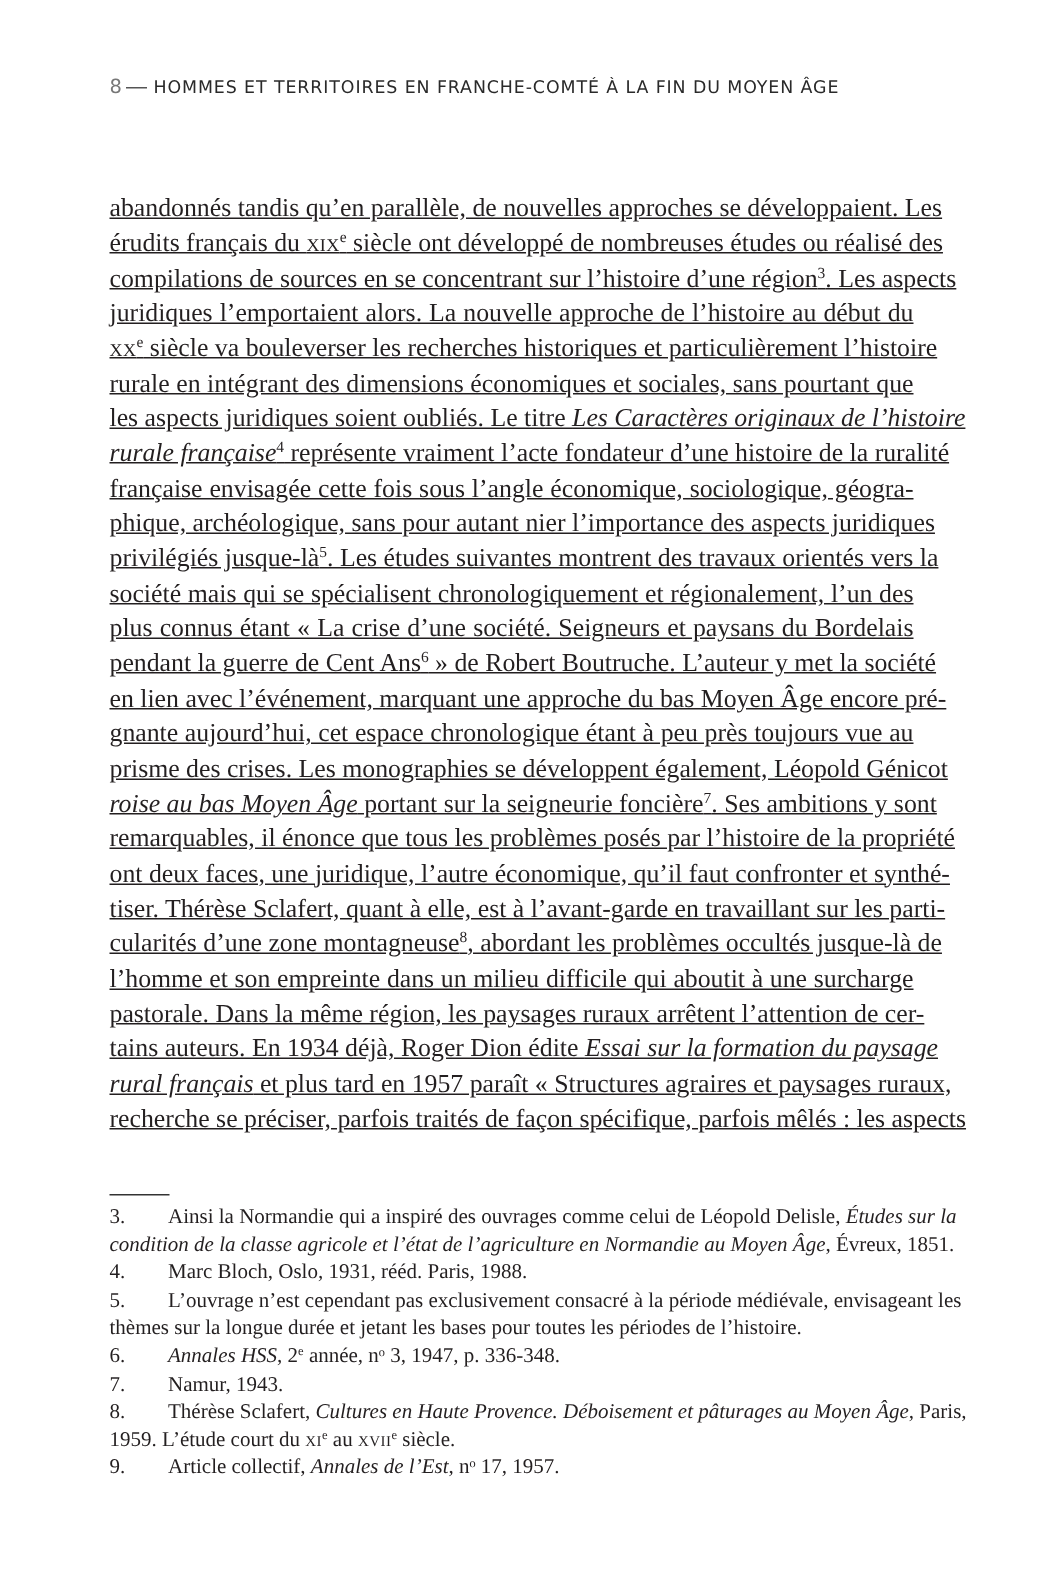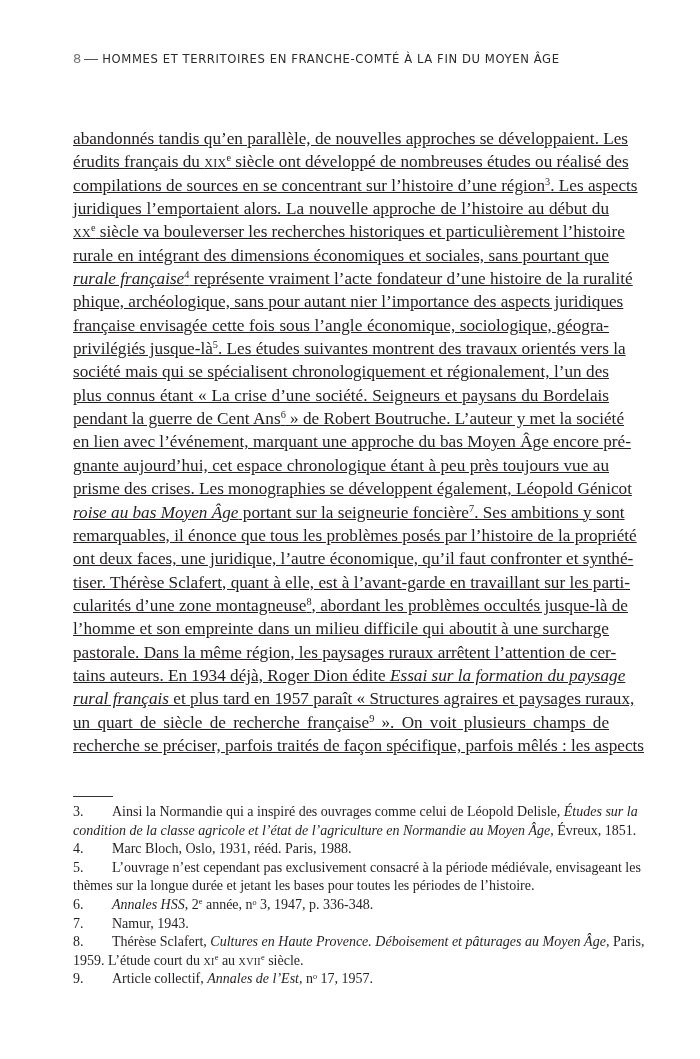--- a/index.html
+++ b/index.html
@@ -42,40 +42,40 @@
     <span class="folio">8</span><span class="dash"></span><span>HOMMES ET TERRITOIRES EN FRANCHE-COMTÉ À LA FIN DU MOYEN ÂGE</span>
   </div>
 
   <div class="body-text">
     <div class="line"><span>abandonnés tandis qu’en parallèle, de nouvelles approches se développaient. Les</span></div>
     <div class="line"><span>érudits français du </span><span class="sc">xix</span><sup>e</sup><span> siècle ont développé de nombreuses études ou réalisé des</span></div>
     <div class="line"><span>compilations de sources en se concentrant sur l’histoire d’une région</span><sup>3</sup><span>. Les aspects</span></div>
     <div class="line"><span>juridiques l’emportaient alors. La nouvelle approche de l’histoire au début du</span></div>
     <div class="line"><span class="sc">xx</span><sup>e</sup><span> siècle va bouleverser les recherches historiques et particulièrement l’histoire</span></div>
     <div class="line"><span>rurale en intégrant des dimensions économiques et sociales, sans pourtant que</span></div>
+    <div class="line"><span>les aspects juridiques soient oubliés. Le titre </span><i>Les Caractères originaux de l’histoire</i></div>
     <div class="line"><i>rurale française</i><sup>4</sup><span> représente vraiment l’acte fondateur d’une histoire de la ruralité</span></div>
+    <div class="line"><span>française envisagée cette fois sous l’angle économique, sociologique, géogra-</span></div>
     <div class="line"><span>phique, archéologique, sans pour autant nier l’importance des aspects juridiques</span></div>
-    <div class="line"><span>française envisagée cette fois sous l’angle économique, sociologique, géogra-</span></div>
     <div class="line"><span>privilégiés jusque-là</span><sup>5</sup><span>. Les études suivantes montrent des travaux orientés vers la</span></div>
     <div class="line"><span>société mais qui se spécialisent chronologiquement et régionalement, l’un des</span></div>
     <div class="line"><span>plus connus étant « La crise d’une société. Seigneurs et paysans du Bordelais</span></div>
     <div class="line"><span>pendant la guerre de Cent Ans</span><sup>6</sup><span> » de Robert Boutruche. L’auteur y met la société</span></div>
     <div class="line"><span>en lien avec l’événement, marquant une approche du bas Moyen Âge encore pré-</span></div>
     <div class="line"><span>gnante aujourd’hui, cet espace chronologique étant à peu près toujours vue au</span></div>
     <div class="line"><span>prisme des crises. Les monographies se développent également, Léopold Génicot</span></div>
     <div class="line"><i>roise au bas Moyen Âge</i><span> portant sur la seigneurie foncière</span><sup>7</sup><span>. Ses ambitions y sont</span></div>
     <div class="line"><span>remarquables, il énonce que tous les problèmes posés par l’histoire de la propriété</span></div>
     <div class="line"><span>ont deux faces, une juridique, l’autre économique, qu’il faut confronter et synthé-</span></div>
     <div class="line"><span>tiser. Thérèse Sclafert, quant à elle, est à l’avant-garde en travaillant sur les parti-</span></div>
     <div class="line"><span>cularités d’une zone montagneuse</span><sup>8</sup><span>, abordant les problèmes occultés jusque-là de</span></div>
     <div class="line"><span>l’homme et son empreinte dans un milieu difficile qui aboutit à une surcharge</span></div>
     <div class="line"><span>pastorale. Dans la même région, les paysages ruraux arrêtent l’attention de cer-</span></div>
     <div class="line"><span>tains auteurs. En 1934 déjà, Roger Dion édite </span><i>Essai sur la formation du paysage</i></div>
     <div class="line"><i>rural français</i><span> et plus tard en 1957 paraît « Structures agraires et paysages ruraux,</span></div>
-    <div class="line"><span>un quart de siècle de recherche française</span><sup>9</sup><span> ». On voit plusieurs champs de</span></div>
     <div class="line last"><span>recherche se préciser, parfois traités de façon spécifique, parfois mêlés : les aspects</span></div>
   </div>
 
   <div class="rule"></div>
 
   <div class="footnotes">
     <div class="fn">
       <span class="line just"><span class="num">3.</span><span>Ainsi la Normandie qui a inspiré des ouvrages comme celui de Léopold Delisle, </span><i>Études sur la</i></span>
       <span class="line"><i>condition de la classe agricole et l’état de l’agriculture en Normandie au Moyen Âge</i><span>, Évreux, 1851.</span></span>
     </div>

